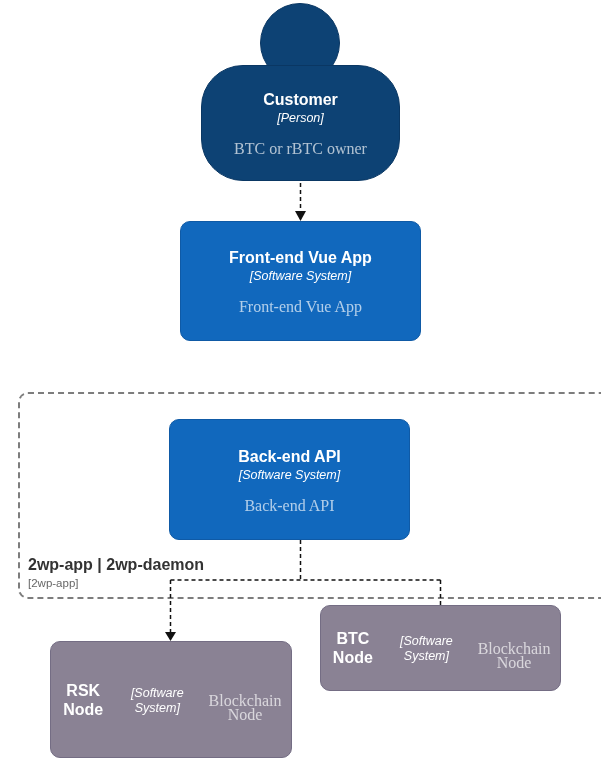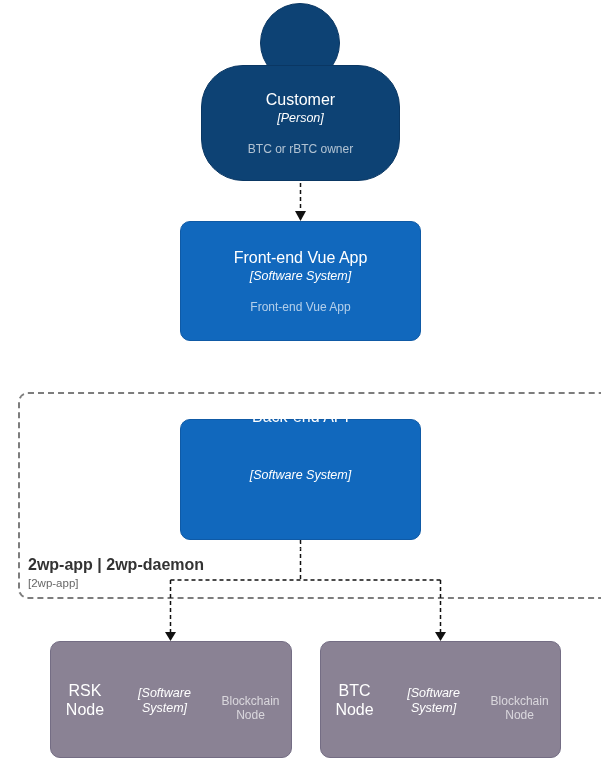--- a/index.html
+++ b/index.html
@@ -49,54 +49,55 @@
     border: 1px solid #0f5aa6;
     box-sizing: border-box;
     z-index: 3;
     display: flex;
     flex-direction: column;
     align-items: center;
     justify-content: center;
     text-align: center;
   }
   .sysbox.frontend { left: 180px; top: 221px; width: 241px; height: 120px; }
-  .sysbox.backend  { left: 180px; top: 419px; width: 241px; height: 121px; gap: 40px; }
+  .sysbox.backend  { left: 169px; top: 419px; width: 241px; height: 121px; }
   .nodebox {
     position: absolute;
     border-radius: 10px;
     background: #8a8294;
     border: 1px solid #746d84;
     box-sizing: border-box;
     z-index: 3;
     display: flex;
     align-items: center;
     justify-content: center;
     text-align: center;
   }
   .nodebox.rsk { left: 50px;  top: 641px; width: 242px; height: 117px; }
-  .nodebox.btc { left: 320px; top: 641px; width: 241px; height: 117px; }
+  .nodebox.btc { left: 320px; top: 605px; width: 241px; height: 86px; }
   
   .el-name {
     color: #ffffff;
     font-size: 16px;
-    font-weight: normal;
+    font-weight: bold;
     line-height: 19px;
   }
   .el-type {
     color: #ffffff;
     font-size: 12.5px;
     line-height: 15px;
     margin-top: 2px;
     font-style: italic;
   }
   .el-desc {
     color: rgba(255,255,255,0.68);
-    font-size: 12px;
+    font-size: 16px;
     line-height: 14px;
     margin-top: 16px;
+    font-family: Liberation Serif, serif;
   }
   
   .boundary {
     position: absolute;
     left: 18px; top: 392px;
     width: 596px; height: 207px;
     border: 2px dashed #7d7d7d;
     border-radius: 10px;
     box-sizing: border-box;
     z-index: 1;

